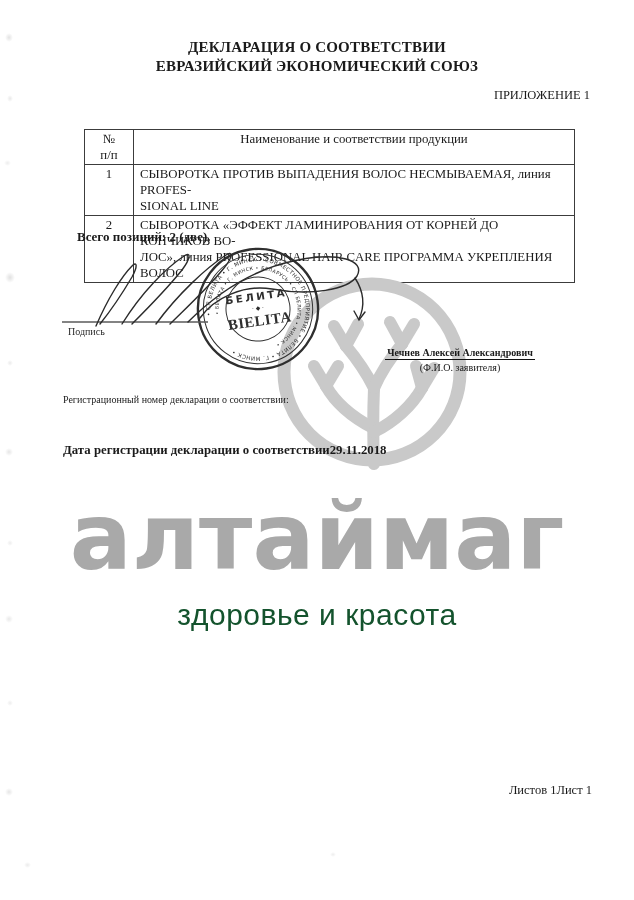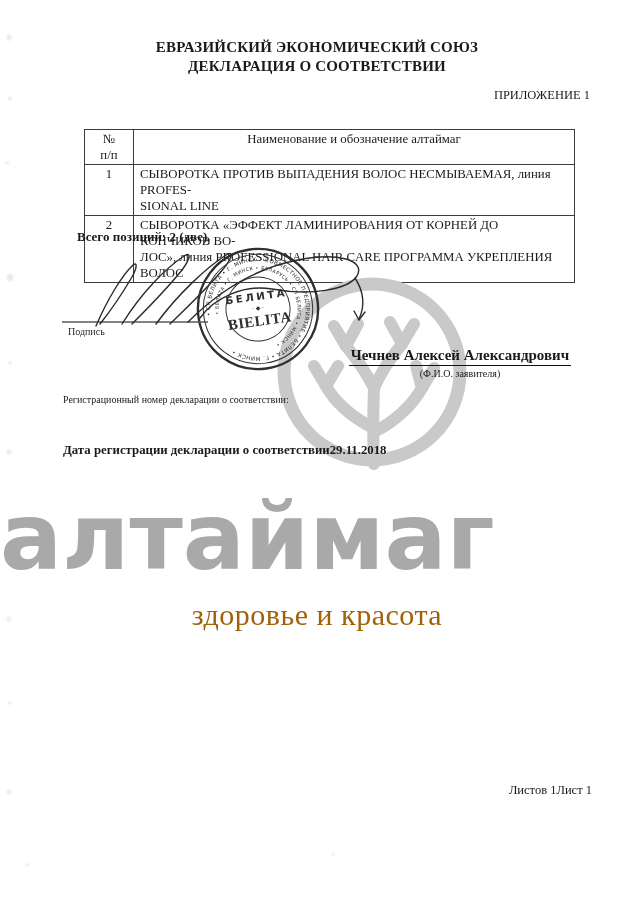--- a/index.html
+++ b/index.html
@@ -19,35 +19,35 @@
   }
   .products-table th,.products-table td{
     border:1.4px solid #3c3c3c;padding:1px 6px;vertical-align:top;line-height:16px;font-weight:normal;
   }
   .products-table th{text-align:center;}
   .col-num{width:36px;text-align:center;padding:1px 2px;}
   .total-line{position:absolute;top:229px;left:77px;font-weight:bold;font-size:13px;}
 
   .wm-logo{position:absolute;left:270px;top:270px;z-index:1;}
   .wm-brand{
-    position:absolute;top:492px;left:0;right:0;text-align:left;z-index:1;
+    position:absolute;top:492px;left:0;right:0;text-align:center;z-index:1;
     font-family:"DejaVu Sans",sans-serif;font-weight:bold;font-size:92px;line-height:92px;
     letter-spacing:0;color:#a9a9a9;
   }
   .wm-tagline{
     position:absolute;top:598px;left:0;right:0;text-align:center;z-index:1;
-    font-family:Liberation Serif, serif;font-size:30px;letter-spacing:.5px;color:#a16207;
+    font-family:Liberation Sans, sans-serif;font-size:30px;letter-spacing:.5px;color:#14532d;
   }
 
   .stamp{position:absolute;left:194px;top:245px;z-index:3;transform:rotate(-8deg);}
   .signature-svg{position:absolute;left:60px;top:236px;z-index:4;}
   .sig-label{position:absolute;left:68px;top:326px;font-size:10px;color:#2a2a2a;z-index:4;}
 
   .applicant{position:absolute;left:340px;top:299px;width:240px;text-align:center;z-index:2;}
-  .applicant-name{display:inline-block;font-weight:bold;font-size:15px;border-bottom:1.4px solid #111;padding:0 2px 1px 2px;margin-top:48px;}
+  .applicant-name{display:inline-block;font-weight:bold;font-size:10px;border-bottom:1.4px solid #111;padding:0 2px 1px 2px;margin-top:48px;}
   .applicant-role{font-size:10px;margin-top:2px;}
 
   .reg-block{position:absolute;left:63px;top:391px;font-weight:normal;font-size:10px;line-height:17px;z-index:2;}
   .date-line{position:absolute;left:63px;top:443px;font-weight:bold;font-size:12.8px;z-index:2;}
   .date-line .date-value{margin-left:0;}
 
   .footer-line{position:absolute;top:783px;right:42px;font-size:12.5px;z-index:2;}
   .footer-line .sheet{}
 
   .smudge{position:absolute;border-radius:50%;background:radial-gradient(#9a9a9a,transparent 70%);z-index:0;}
@@ -84,30 +84,30 @@
     <path d="M 104,162 C 124,152 142,136 152,118"></path>
     <path d="M 152,118 L 146,96"></path>
     <path d="M 152,118 L 164,98"></path>
   </g>
 </svg>
 
 <div class="wm-brand">алтаймаг</div>
 <div class="wm-tagline">здоровье и красота</div>
 
 <div class="doc-title">
+  <div>ДЕКЛАРАЦИЯ О СООТВЕТСТВИИ</div>
   <div>ЕВРАЗИЙСКИЙ ЭКОНОМИЧЕСКИЙ СОЮЗ</div>
-  <div>ДЕКЛАРАЦИЯ О СООТВЕТСТВИИ</div>
 </div>
 <div class="annex">ПРИЛОЖЕНИЕ 1</div>
 
 <table class="products-table">
   <thead>
     <tr>
       <th class="col-num"><span>№</span><br><span>п/п</span></th>
-      <th>Наименование и обозначение алтаймаг</th>
+      <th>Наименование и соответствии продукции</th>
     </tr>
   </thead>
   <tbody>
     <tr>
       <td class="col-num">1</td>
       <td><span>СЫВОРОТКА ПРОТИВ ВЫПАДЕНИЯ ВОЛОС НЕСМЫВАЕМАЯ, линия PROFES-</span><br><span>SIONAL LINE</span></td>
     </tr>
     <tr>
       <td class="col-num">2</td>
       <td><span>СЫВОРОТКА «ЭФФЕКТ ЛАМИНИРОВАНИЯ ОТ КОРНЕЙ ДО КОНЧИКОВ ВО-</span><br><span>ЛОС», линия PROFESSIONAL HAIR CARE ПРОГРАММА УКРЕПЛЕНИЯ ВОЛОС</span></td>

